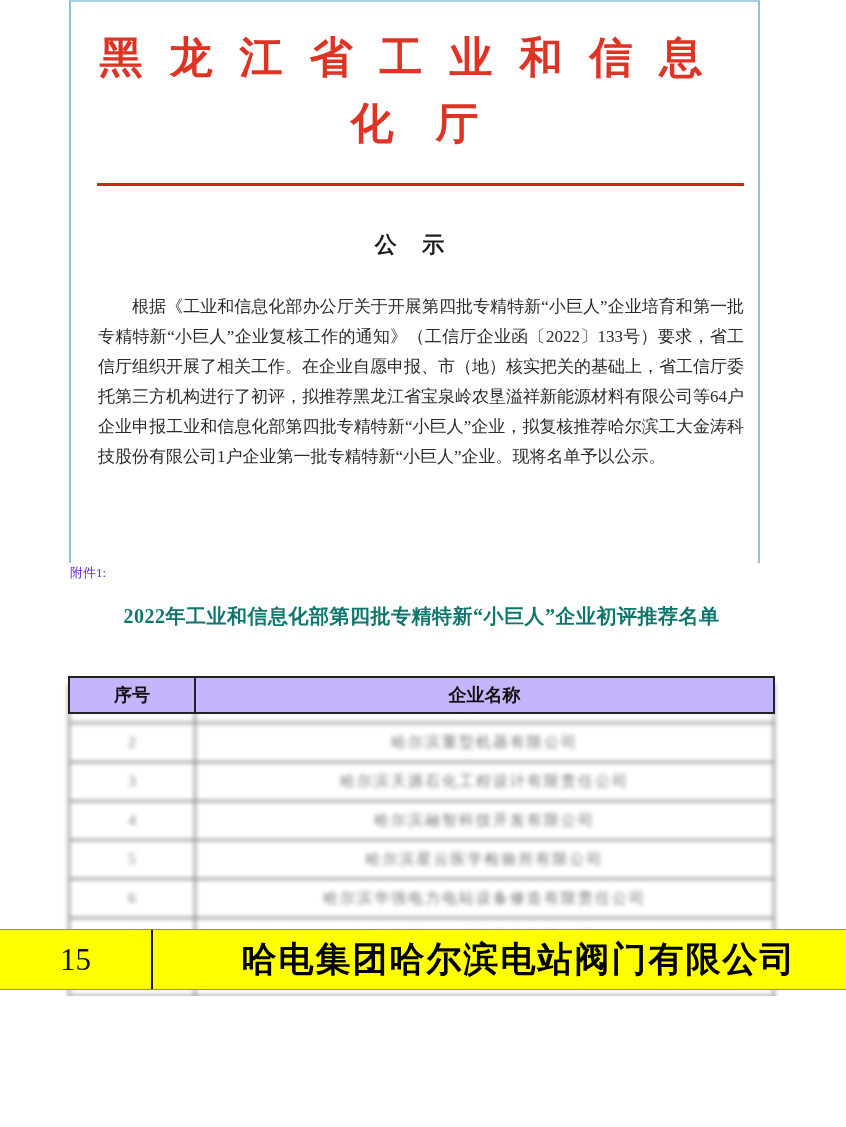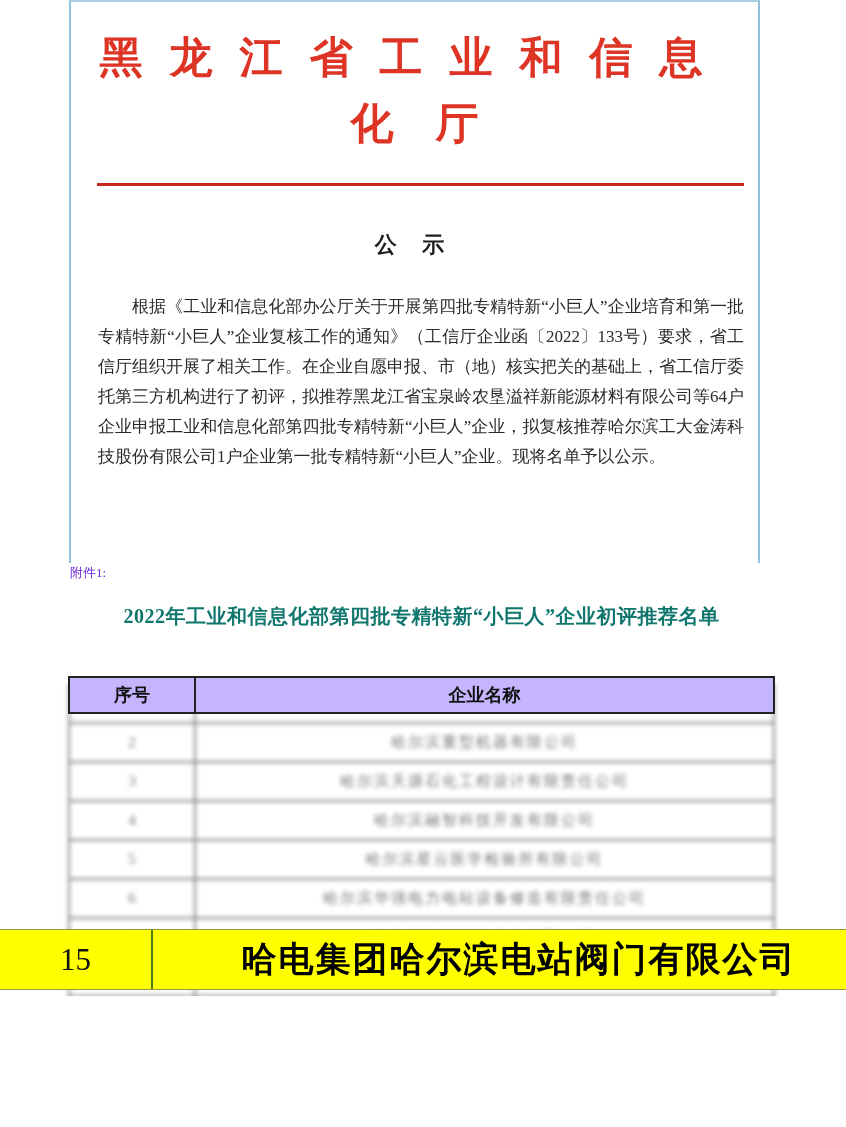--- a/index.html
+++ b/index.html
@@ -81,21 +81,21 @@
     flex:1; display:flex; align-items:center; justify-content:center;
     font-size:15px; color:#666; letter-spacing:2px; white-space:nowrap; overflow:hidden;
   }
   
   .highlight-band {
     position:absolute; left:0; top:929px; width:846px; height:61px;
     background:#ffff00; z-index:10; display:flex;
     border-top:1px solid #97973f; border-bottom:1px solid #97973f;
   }
   .highlight-band .band-no {
-    width:153px; border-right:2px solid #4d7c0f;
+    width:153px; border-right:2px solid #0f172a;
     display:flex; align-items:center; justify-content:center;
     font-size:31px; color:#111; font-family:"Liberation Serif",serif;
   }
   .highlight-band .band-name {
     flex:1; display:flex; align-items:center; justify-content:center;
     font-size:35px; font-weight:bold; color:#000; letter-spacing:2px; white-space:nowrap;padding-left:39px;
   }
 </style>
 </head>
 <body>

